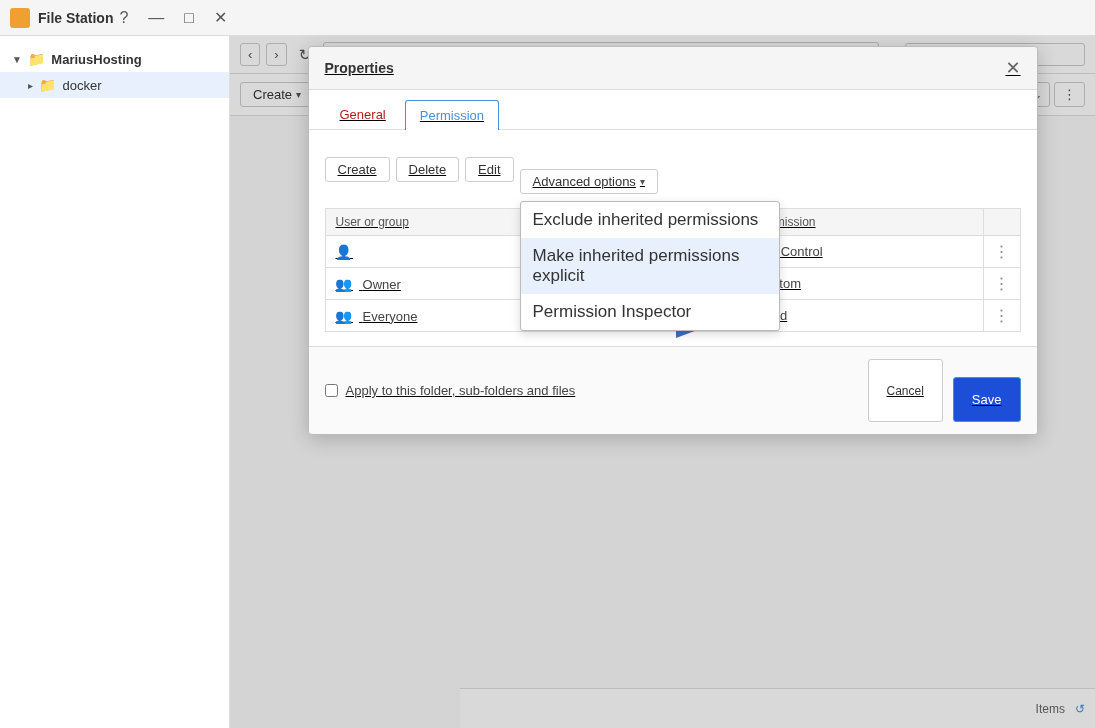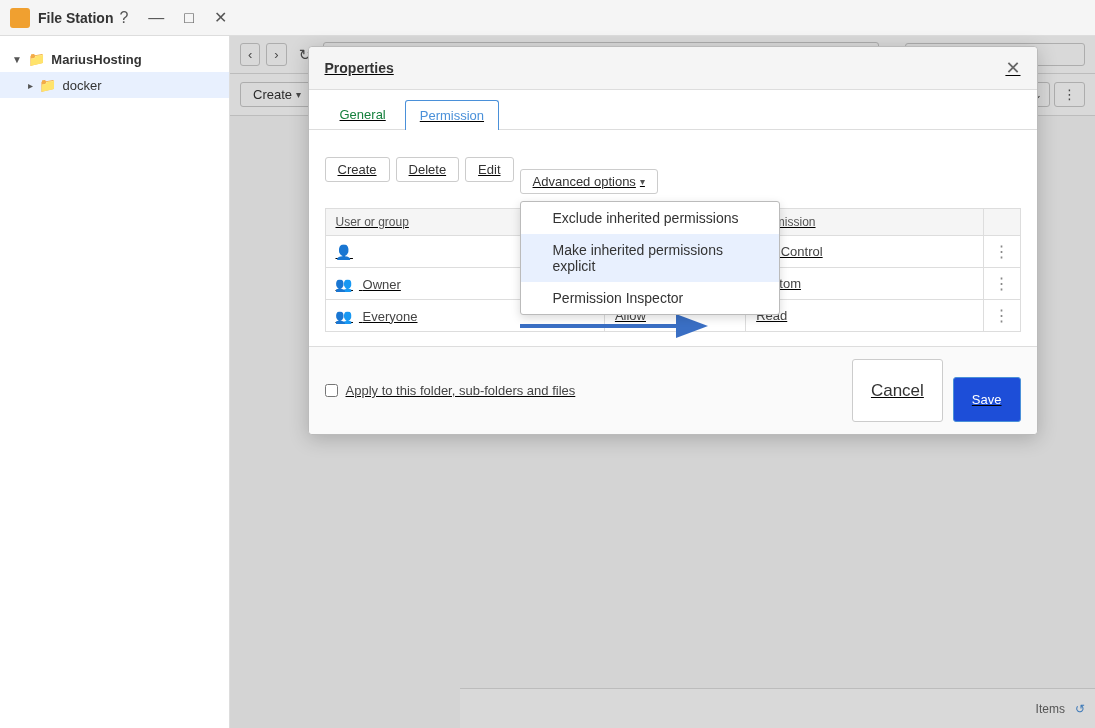--- a/index.html
+++ b/index.html
@@ -78,21 +78,21 @@
       display: flex; align-items: center; justify-content: space-between;
       padding: 10px 16px; border-bottom: 1px solid #ddd;
       background: #f5f5f5; border-radius: 4px 4px 0 0;
     }
     .dialog-title { font-weight: 600; font-size: 14px; color: #333; }
     .dialog-close { background: none; border: none; cursor: pointer; font-size: 18px; color: #666; }
 
     .dialog-tabs { display: flex; padding: 10px 16px 0; gap: 4px; border-bottom: 1px solid #ddd; }
     .tab-btn {
       padding: 6px 14px; border: 1px solid transparent; border-radius: 3px 3px 0 0;
-      cursor: pointer; font-size: 13px; background: none; color: #15803d;
+      cursor: pointer; font-size: 13px; background: none; color: #b91c1c;
     }
     .tab-btn.active { border: 1px solid #4a90d9; border-bottom: none; color: #4a90d9; background: #fff; margin-bottom: -1px; }
 
     .dialog-body { padding: 14px 16px; }
 
     .perm-toolbar { display: flex; gap: 6px; margin-bottom: 14px; align-items: center; position: relative; }
     .perm-btn {
       border: 1px solid #ccc; background: #fff; border-radius: 3px;
       padding: 4px 12px; cursor: pointer; font-size: 13px; color: #333;
     }
@@ -102,21 +102,21 @@
       display: flex; align-items: center; gap: 4px; position: relative;
     }
 
     
     .dropdown-menu {
       position: absolute; top: 32px; left: 0; background: #fff;
       border: 1px solid #bbb; border-radius: 3px; box-shadow: 0 3px 10px rgba(0,0,0,0.15);
       z-index: 100; min-width: 260px;
     }
     .dropdown-item {
-      padding: 8px 32px; cursor: pointer; font-size: 14px; color: #333;
+      padding: 8px 12px; cursor: pointer; font-size: 17px; color: #333;
     }
     .dropdown-item.highlighted { background: #e8f0fe; }
 
     
     .perm-table { width: 100%; border-collapse: collapse; border: 1px solid #ddd; }
     .perm-table th {
       background: #f5f5f5; border: 1px solid #ddd; padding: 6px 10px;
       text-align: left; font-weight: 500; color: #555; font-size: 12px;
     }
     .perm-table td { border: 1px solid #ddd; padding: 6px 10px; color: #444; font-size: 13px; }
@@ -125,21 +125,21 @@
 
     .dialog-footer {
       display: flex; align-items: center; justify-content: space-between;
       padding: 12px 16px; border-top: 1px solid #ddd; background: #fafafa;
       border-radius: 0 0 4px 4px;
     }
     .checkbox-row { display: flex; align-items: center; gap: 8px; color: #444; font-size: 13px; }
     .footer-btns { display: flex; gap: 10px; }
     .btn-cancel {
       border: 1px solid #ccc; background: #fff; border-radius: 3px;
-      padding: 6px 18px; cursor: pointer; font-size: 17px; color: #333;
+      padding: 6px 18px; cursor: pointer; font-size: 12px; color: #333;
     }
     .btn-save {
       border: 1px solid #4a90d9; background: #1d4ed8; border-radius: 3px;
       padding: 14px 18px; cursor: pointer; font-size: 13px; color: #fff; margin-top: 18px;
     }
 
     
     .statusbar {
       position: absolute; bottom: 0; right: 0; left: 230px;
       display: flex; align-items: center; justify-content: flex-end;

